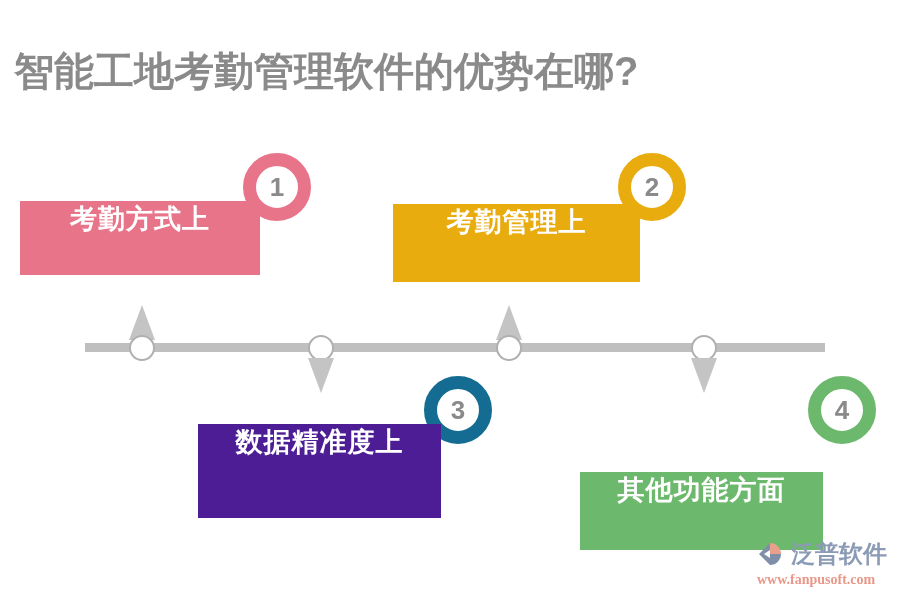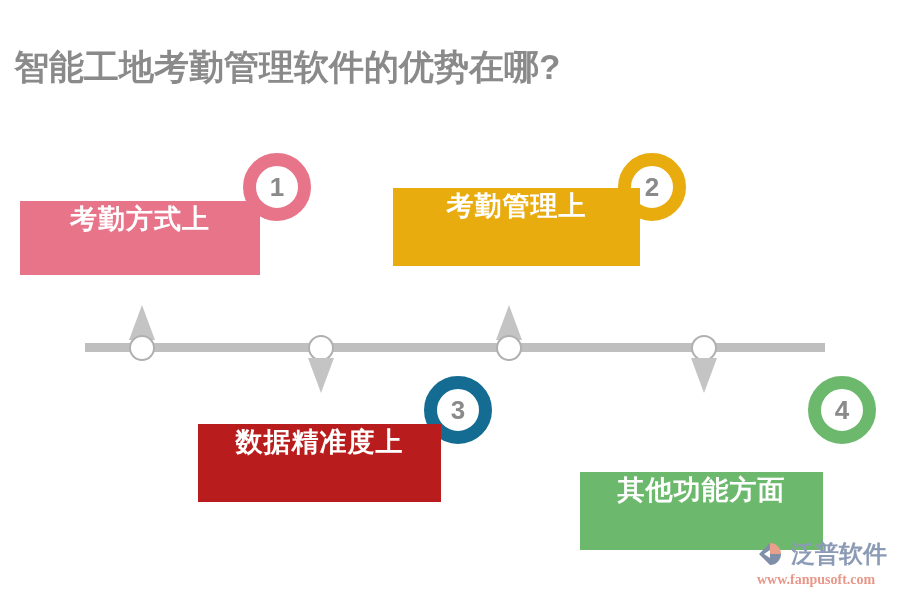--- a/index.html
+++ b/index.html
@@ -18,21 +18,21 @@
     width: 900px;
     height: 600px;
     background: #ffffff;
   }
 
   
   #page-title {
     position: absolute;
     left: 14px;
     top: 44px;
-    font-size: 35px;
+    font-size: 40px;
     font-weight: bold;
     color: #8a8a8a;
     letter-spacing: 0px;
     white-space: nowrap;
   }
 
   
   #timeline {
     position: absolute;
     left: 0;
@@ -100,25 +100,25 @@
     font-weight: bold;
     color: #8a8a8a;
     background: #ffffff;
   }
 
   
   #item-1-box { left: 20px;  top: 201px; width: 240px; height: 74px; background: #e8748a; }
   #item-1-badge { left: 243px; top: 153px; border: 13px solid #e8748a; }
 
   
-  #item-2-box { left: 393px; top: 188px; width: 247px; height: 78px; background: #e9ac0e; }
+  #item-2-box { left: 393px; top: 204px; width: 247px; height: 78px; background: #e9ac0e; }
   #item-2-badge { left: 618px; top: 153px; border: 13px solid #e9ac0e; }
 
   
-  #item-3-box { left: 198px; top: 424px; width: 243px; height: 78px; background: #b91c1c; }
+  #item-3-box { left: 198px; top: 424px; width: 243px; height: 94px; background: #4c1d95; }
   #item-3-badge { left: 424px; top: 376px; border: 13px solid #146c92; }
 
   
   #item-4-box { left: 580px; top: 424px; width: 243px; height: 78px; background: #6cb86c; margin-top: 48px; }
   #item-4-badge { left: 808px; top: 376px; border: 13px solid #6cb86c; }
 
   
   #logo {
     position: absolute;
     left: 757px;

